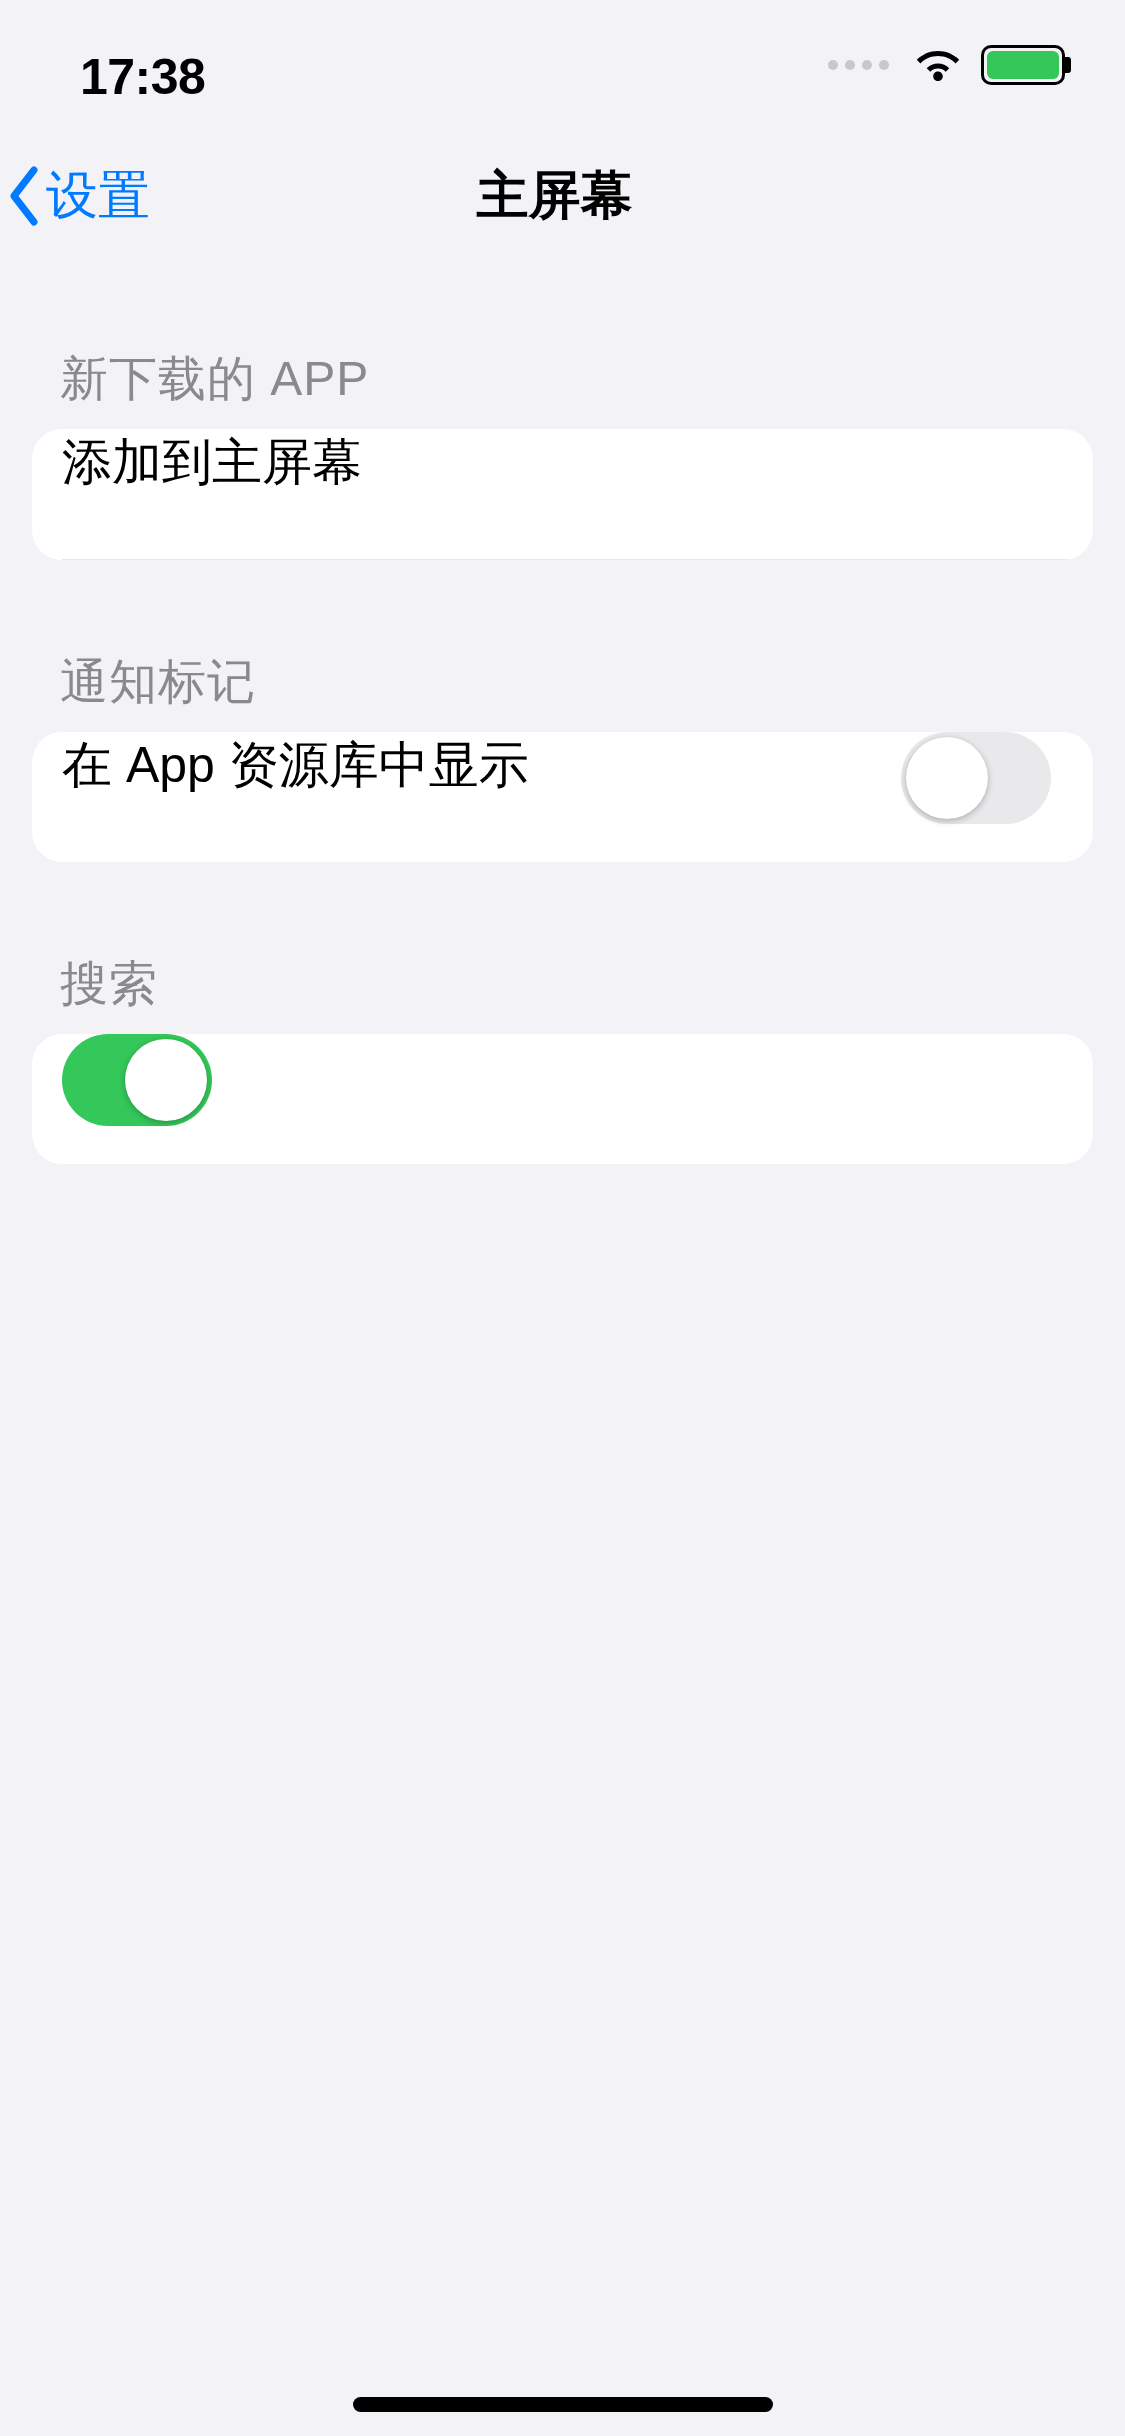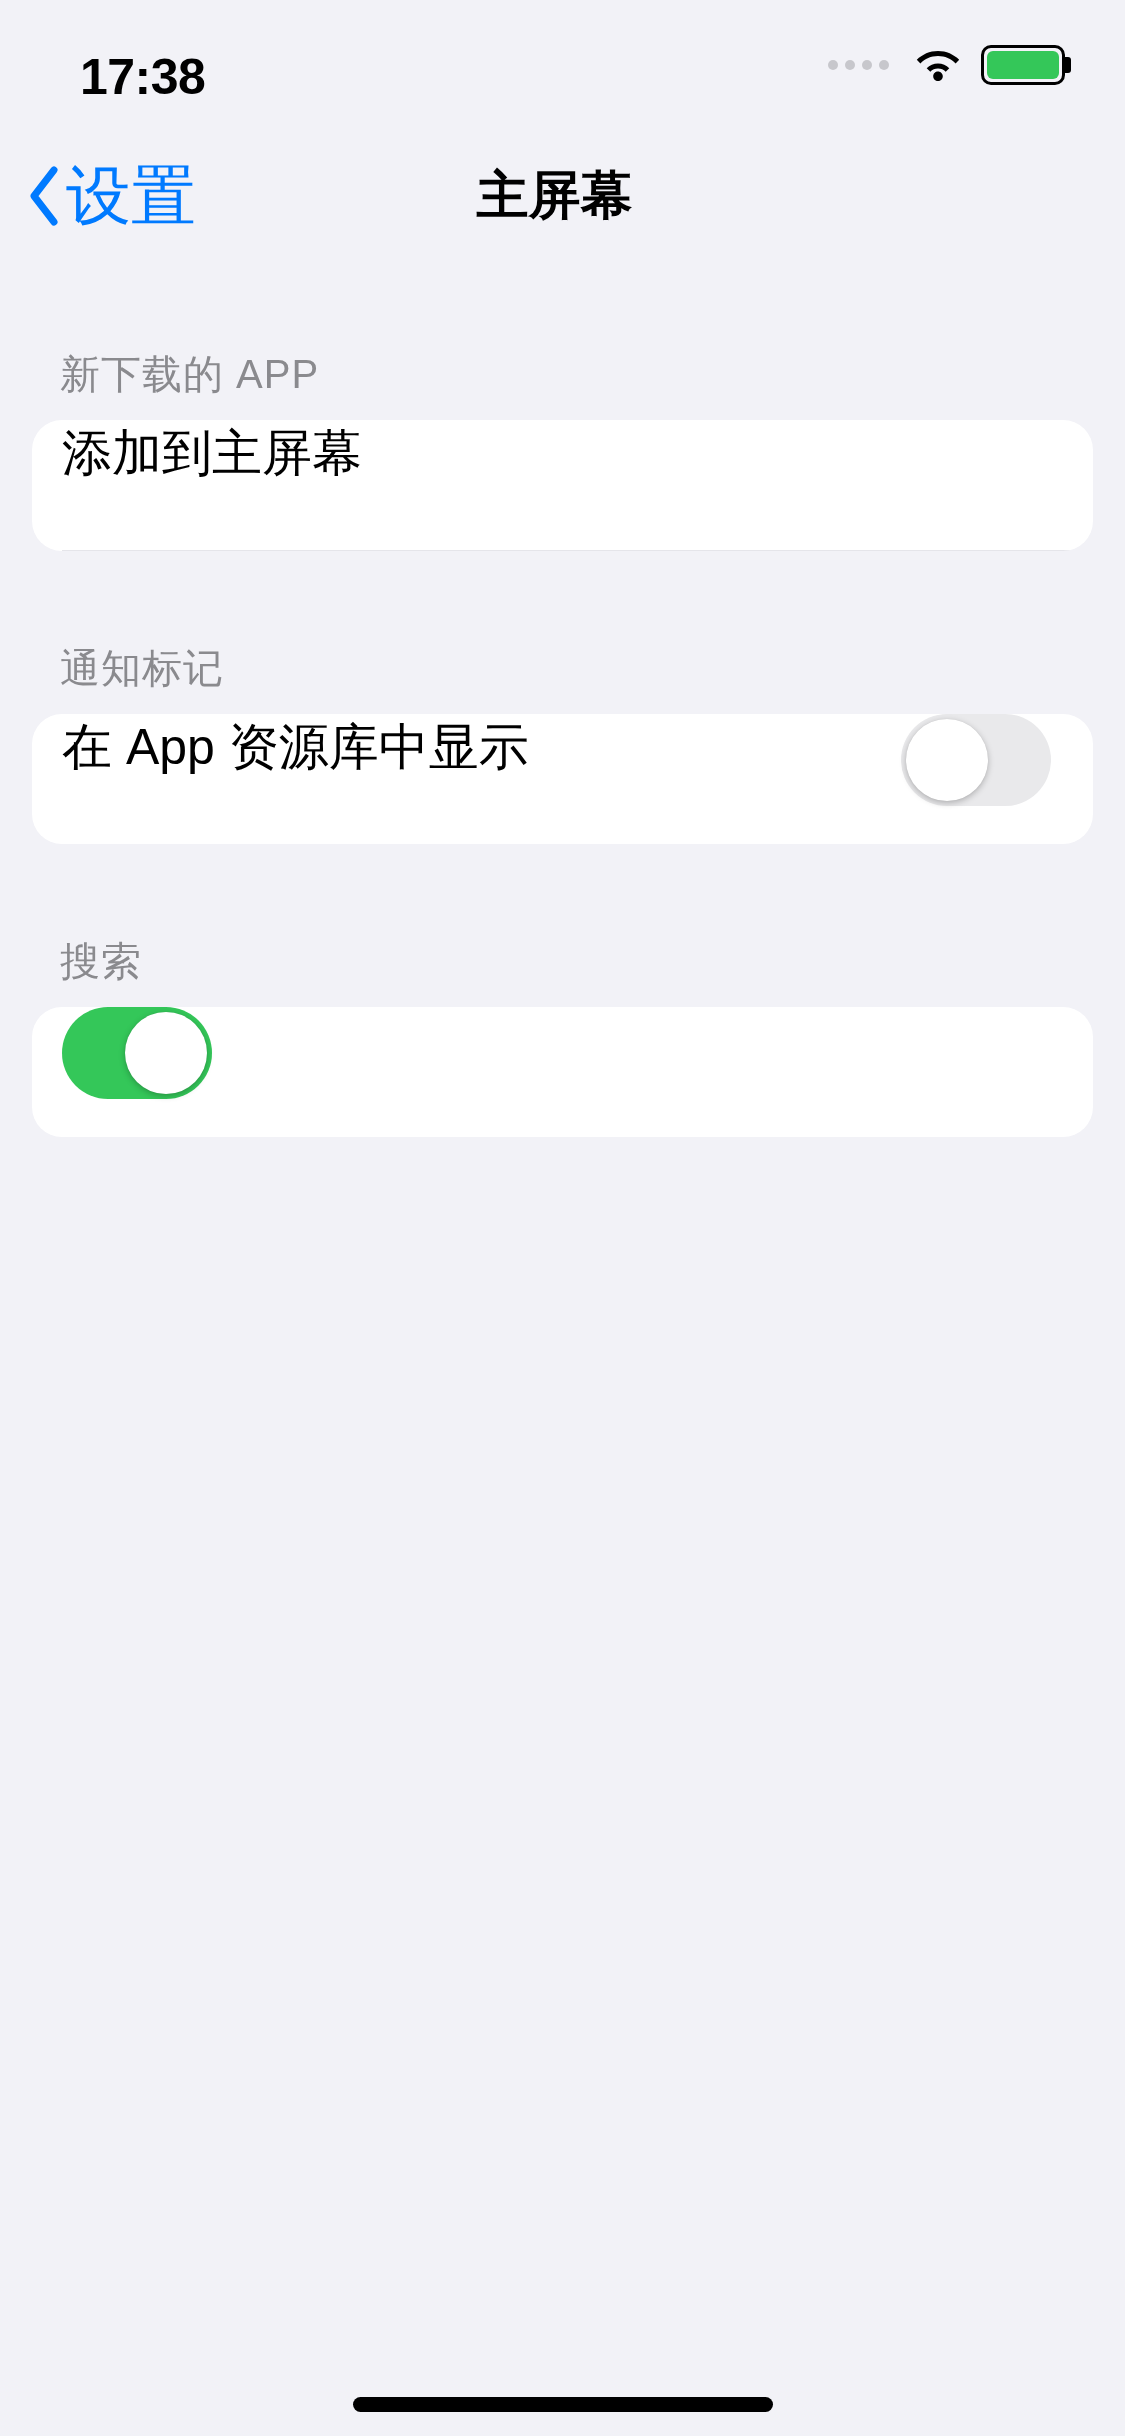--- a/index.html
+++ b/index.html
@@ -51,36 +51,36 @@
     
     .nav-bar {
       height: 132px;
       position: relative;
       display: flex;
       align-items: center;
     }
     .nav-back {
       display: flex; align-items: center;
       color: #007aff;
-      font-size: 65px;
-      padding-left: 26px;
+      font-size: 52px;
+      padding-left: 6px;
       gap: 4px;
     }
     .nav-back svg { width: 36px; height: 60px; }
     .nav-title {
       position: absolute; left: 0; right: 16px;
       text-align: center;
       font-size: 52px;
       font-weight: 600;
       pointer-events: none;
     }
 
     
     .section-header {
-      font-size: 40px;
+      font-size: 48px;
       color: #8a8a8e;
       padding: 0 60px 18px 60px;
       letter-spacing: 1px;
     }
     .section-header.first { margin-top: 85px; }
     .section-header.rest  { margin-top: 90px; }
 
     
     .group {
       margin: 0 32px;

